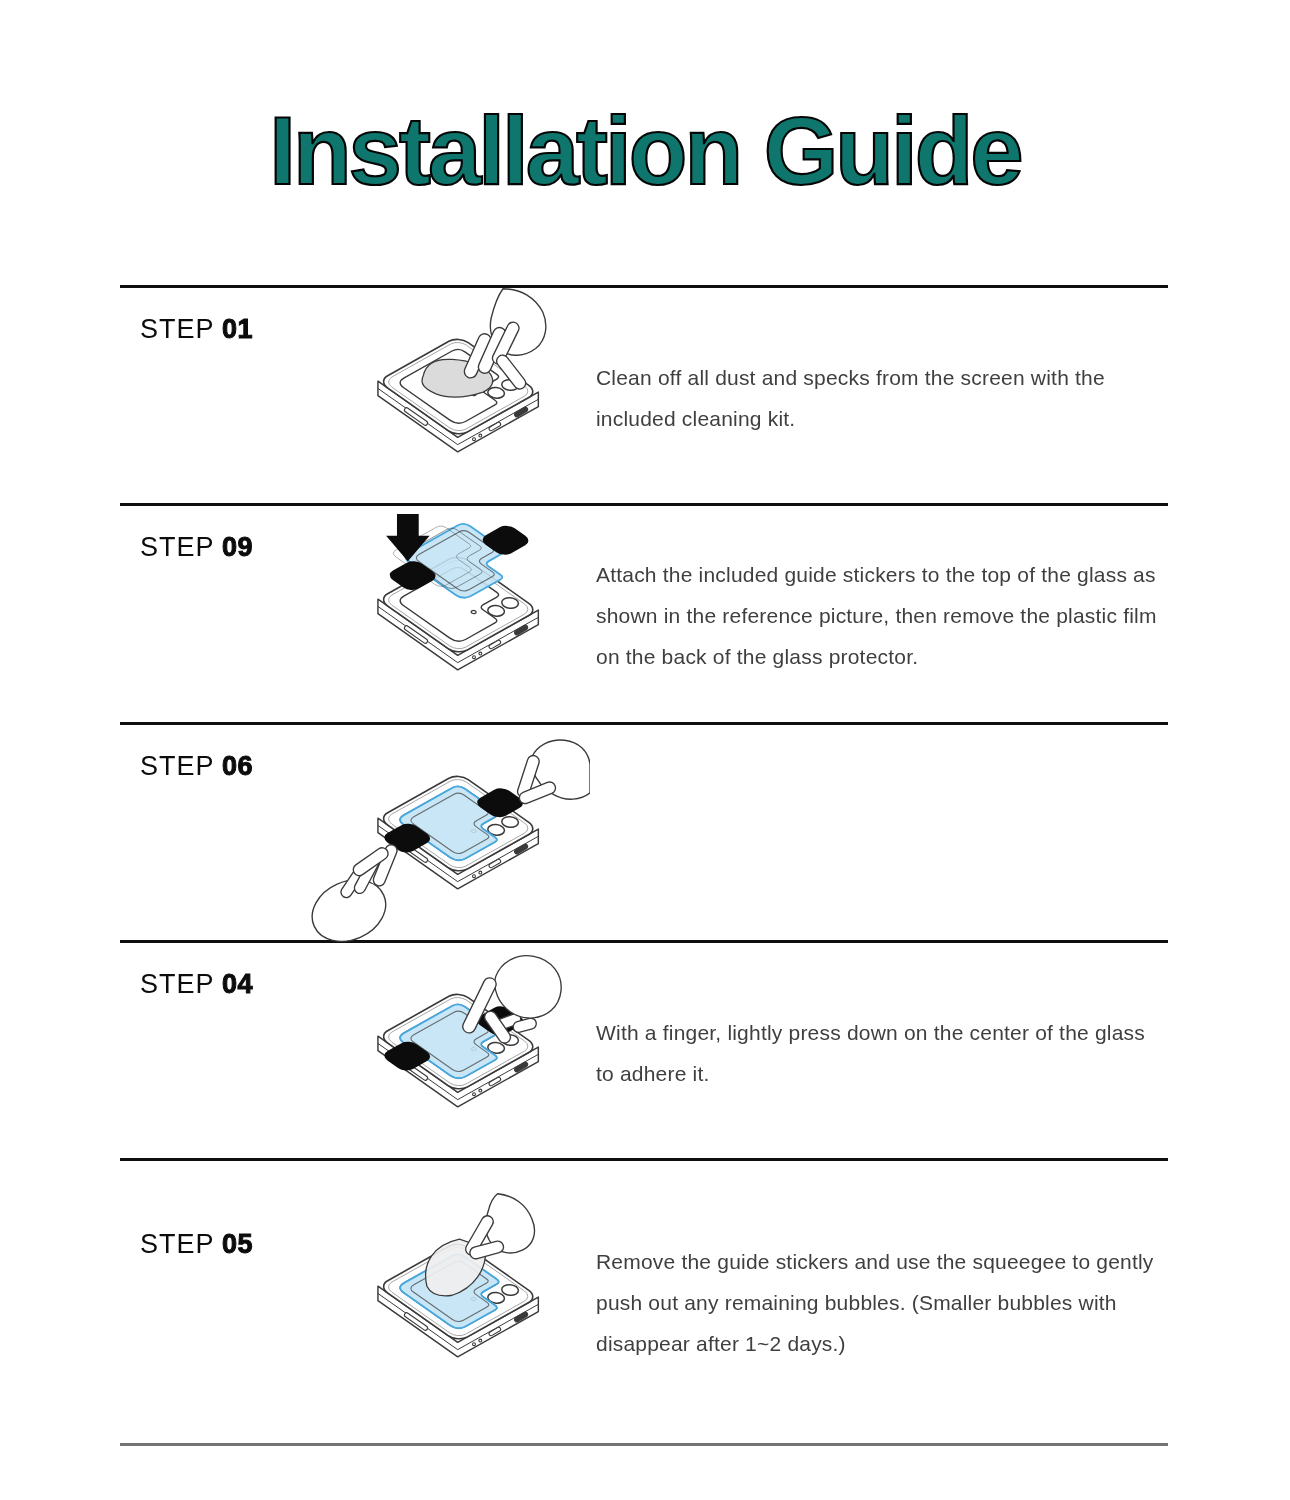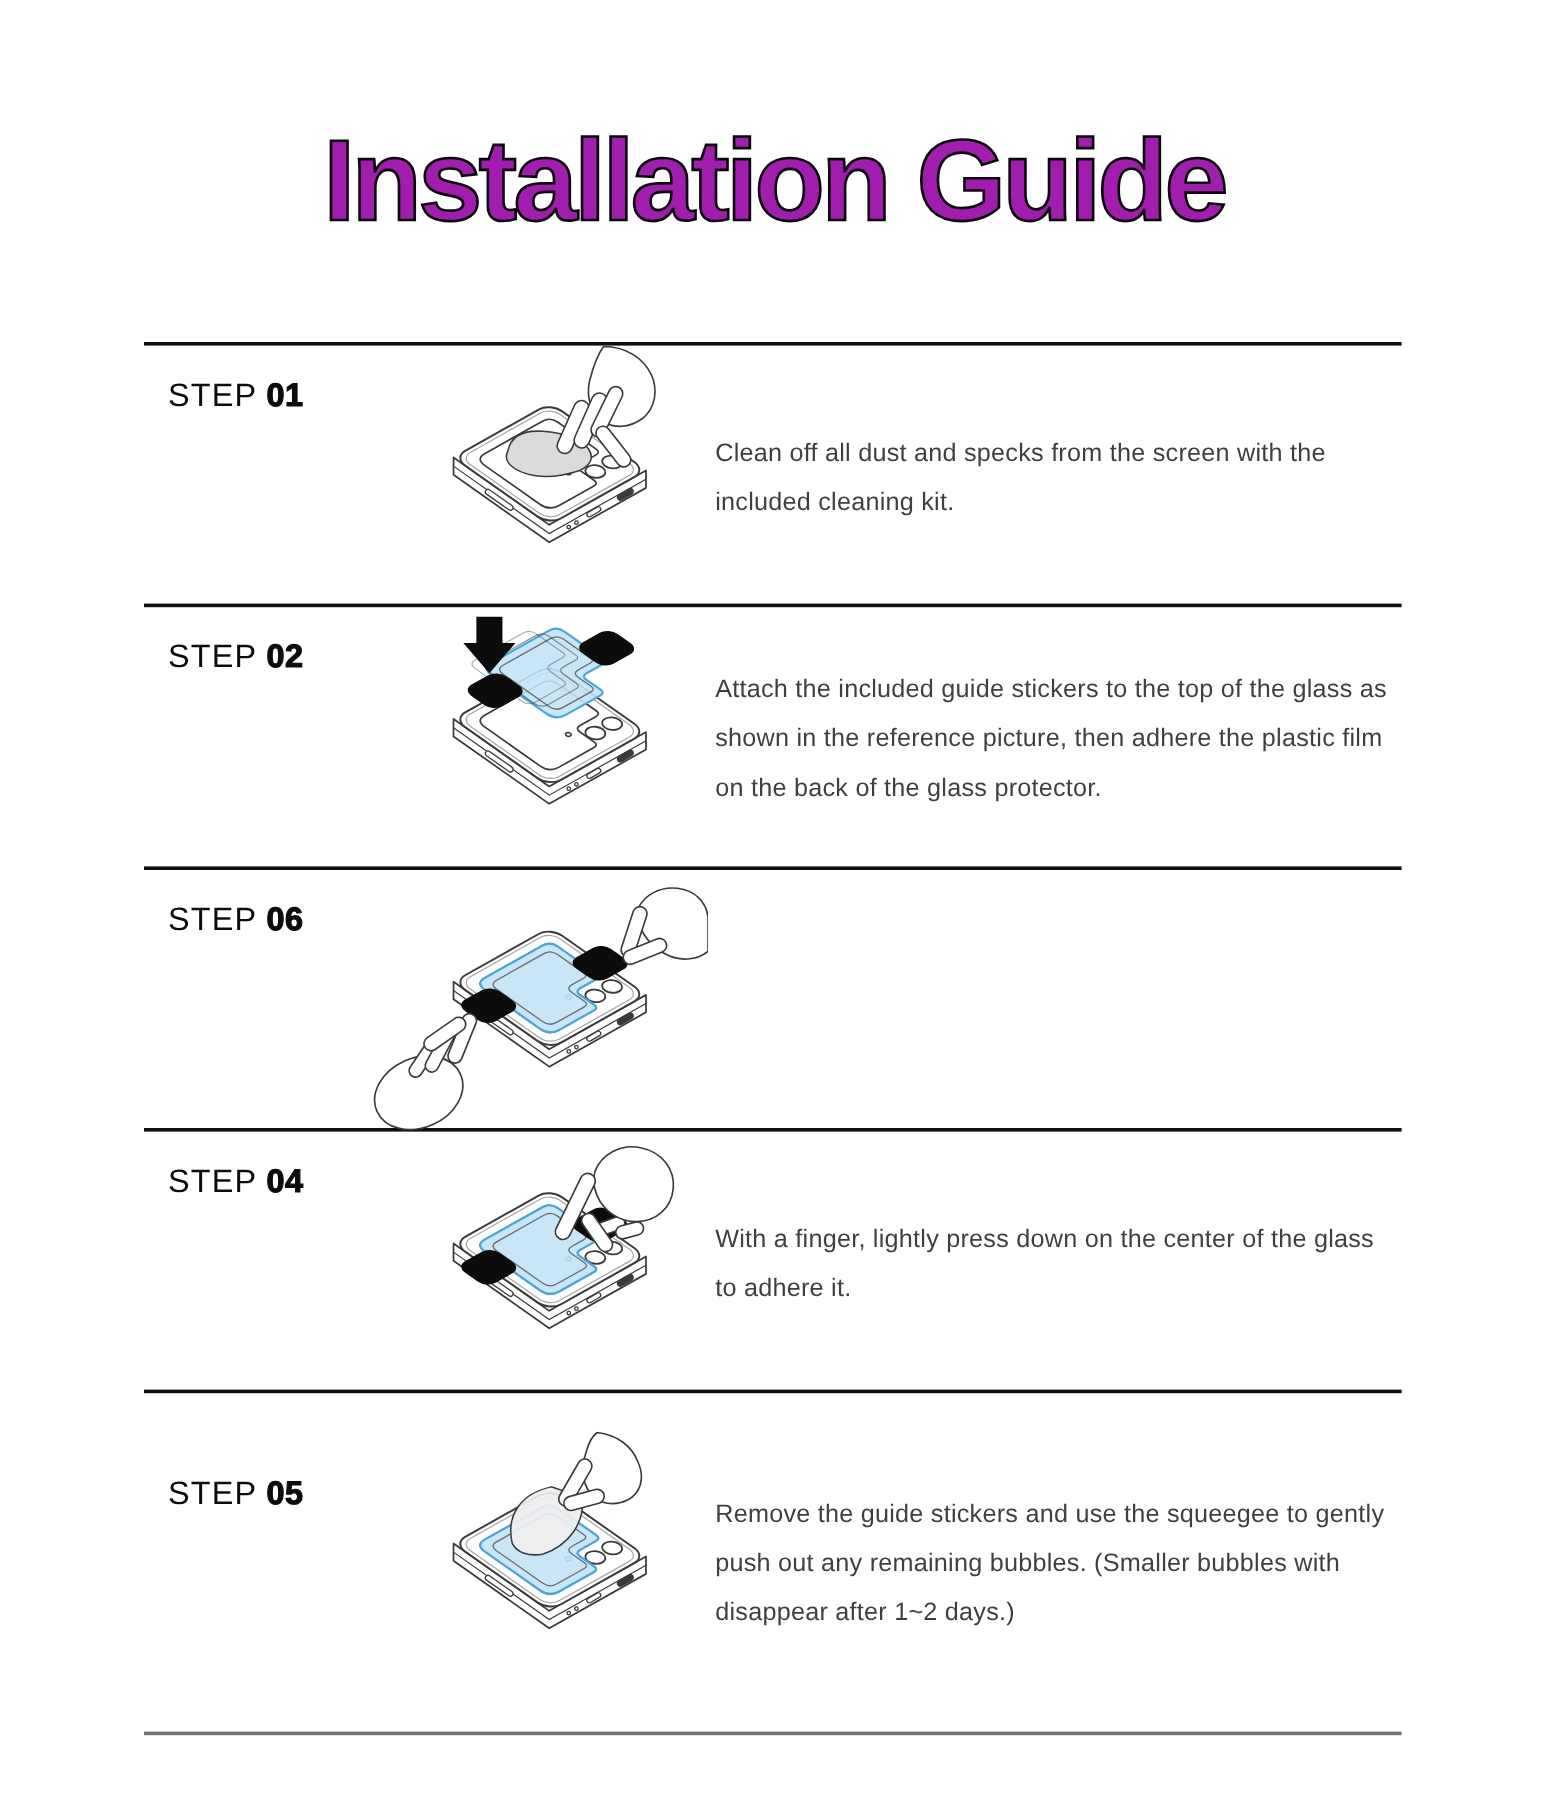--- a/index.html
+++ b/index.html
@@ -5,21 +5,21 @@
   html,body{margin:0;padding:0;background:#fff;}
   .page{
     width:1290px;height:1500px;background:#ffffff;position:relative;overflow:hidden;
     font-family:"Liberation Sans","DejaVu Sans",sans-serif;color:#222;
   }
   .header{
     height:285px;display:flex;align-items:center;justify-content:center;
     box-sizing:border-box;padding-top:16px;
   }
   .title{
-    font-size:96px;font-weight:700;letter-spacing:-3px;color:#a21caf;
+    font-size:96px;font-weight:700;letter-spacing:-3px;color:#0f766e;
     -webkit-text-stroke:2.2px #050505;white-space:nowrap;
   }
   .rows{margin:0 122px 0 120px;}
   .step-row{
     box-sizing:border-box;height:218px;border-top:3px solid #0f0f0f;
     display:grid;grid-template-columns:180px 290px 1fr;align-items:center;
   }
   .step-row:nth-child(2){height:219px;}
   .step-row:nth-child(5){height:288px;border-bottom:3px solid #737373;}
   .step-label{
@@ -96,37 +96,37 @@
             <rect x="-6.5" y="-22" width="13" height="44" rx="6.5" transform="translate(233,92) rotate(-38)"></rect>
           </g>
         </svg>
       </div>
       <div class="step-desc">Clean off all dust and specks from the screen with the included cleaning kit.</div>
     </div>
 
     <div class="step-row">
       <div class="step-label">
         <span class="step-word">STEP</span>
-        <span class="step-num">02</span>
+        <span class="step-num">09</span>
       </div>
       <div class="illus">
         <svg viewBox="0 0 320 240">
           <use href="#flip-phone"></use>
           <g transform="translate(6,-48)">
             <use href="#glass-shape"></use>
             <g transform="matrix(0.587 0.413 -0.593 0.333 175 52)">
               <path d="M 38 27 L 80 27 Q 86 27 86 33 L 86 52 Q 86 61 95 61 L 115 61 Q 122 61 122 68 L 122 111 Q 122 122 111 122 L 39 122 Q 28 122 28 111 L 28 37 Q 28 27 38 27 Z" transform="translate(-14,9)" fill="none" stroke="#3a3a3a" stroke-width="1" opacity="0.55" vector-effect="non-scaling-stroke"></path>
               <path d="M 38 27 L 80 27 Q 86 27 86 33 L 86 52 Q 86 61 95 61 L 115 61 Q 122 61 122 68 L 122 111 Q 122 122 111 122 L 39 122 Q 28 122 28 111 L 28 37 Q 28 27 38 27 Z" transform="translate(-26,17)" fill="none" stroke="#3a3a3a" stroke-width="1" opacity="0.4" vector-effect="non-scaling-stroke"></path>
             </g>
             <use href="#guide-tabs"></use>
           </g>
           <path d="M 107 8 L 131 8 L 131 32 L 143 32 L 119 60 L 95 32 L 107 32 Z" fill="#0c0c0c"></path>
         </svg>
       </div>
-      <div class="step-desc">Attach the included guide stickers to the top of the glass as shown in the reference picture, then adhere the plastic film on the back of the glass protector.</div>
+      <div class="step-desc">Attach the included guide stickers to the top of the glass as shown in the reference picture, then remove the plastic film on the back of the glass protector.</div>
     </div>
 
     <div class="step-row">
       <div class="step-label">
         <span class="step-word">STEP</span>
         <span class="step-num">06</span>
       </div>
       <div class="illus">
         <svg viewBox="0 0 320 240">
           <use href="#flip-phone"></use>

